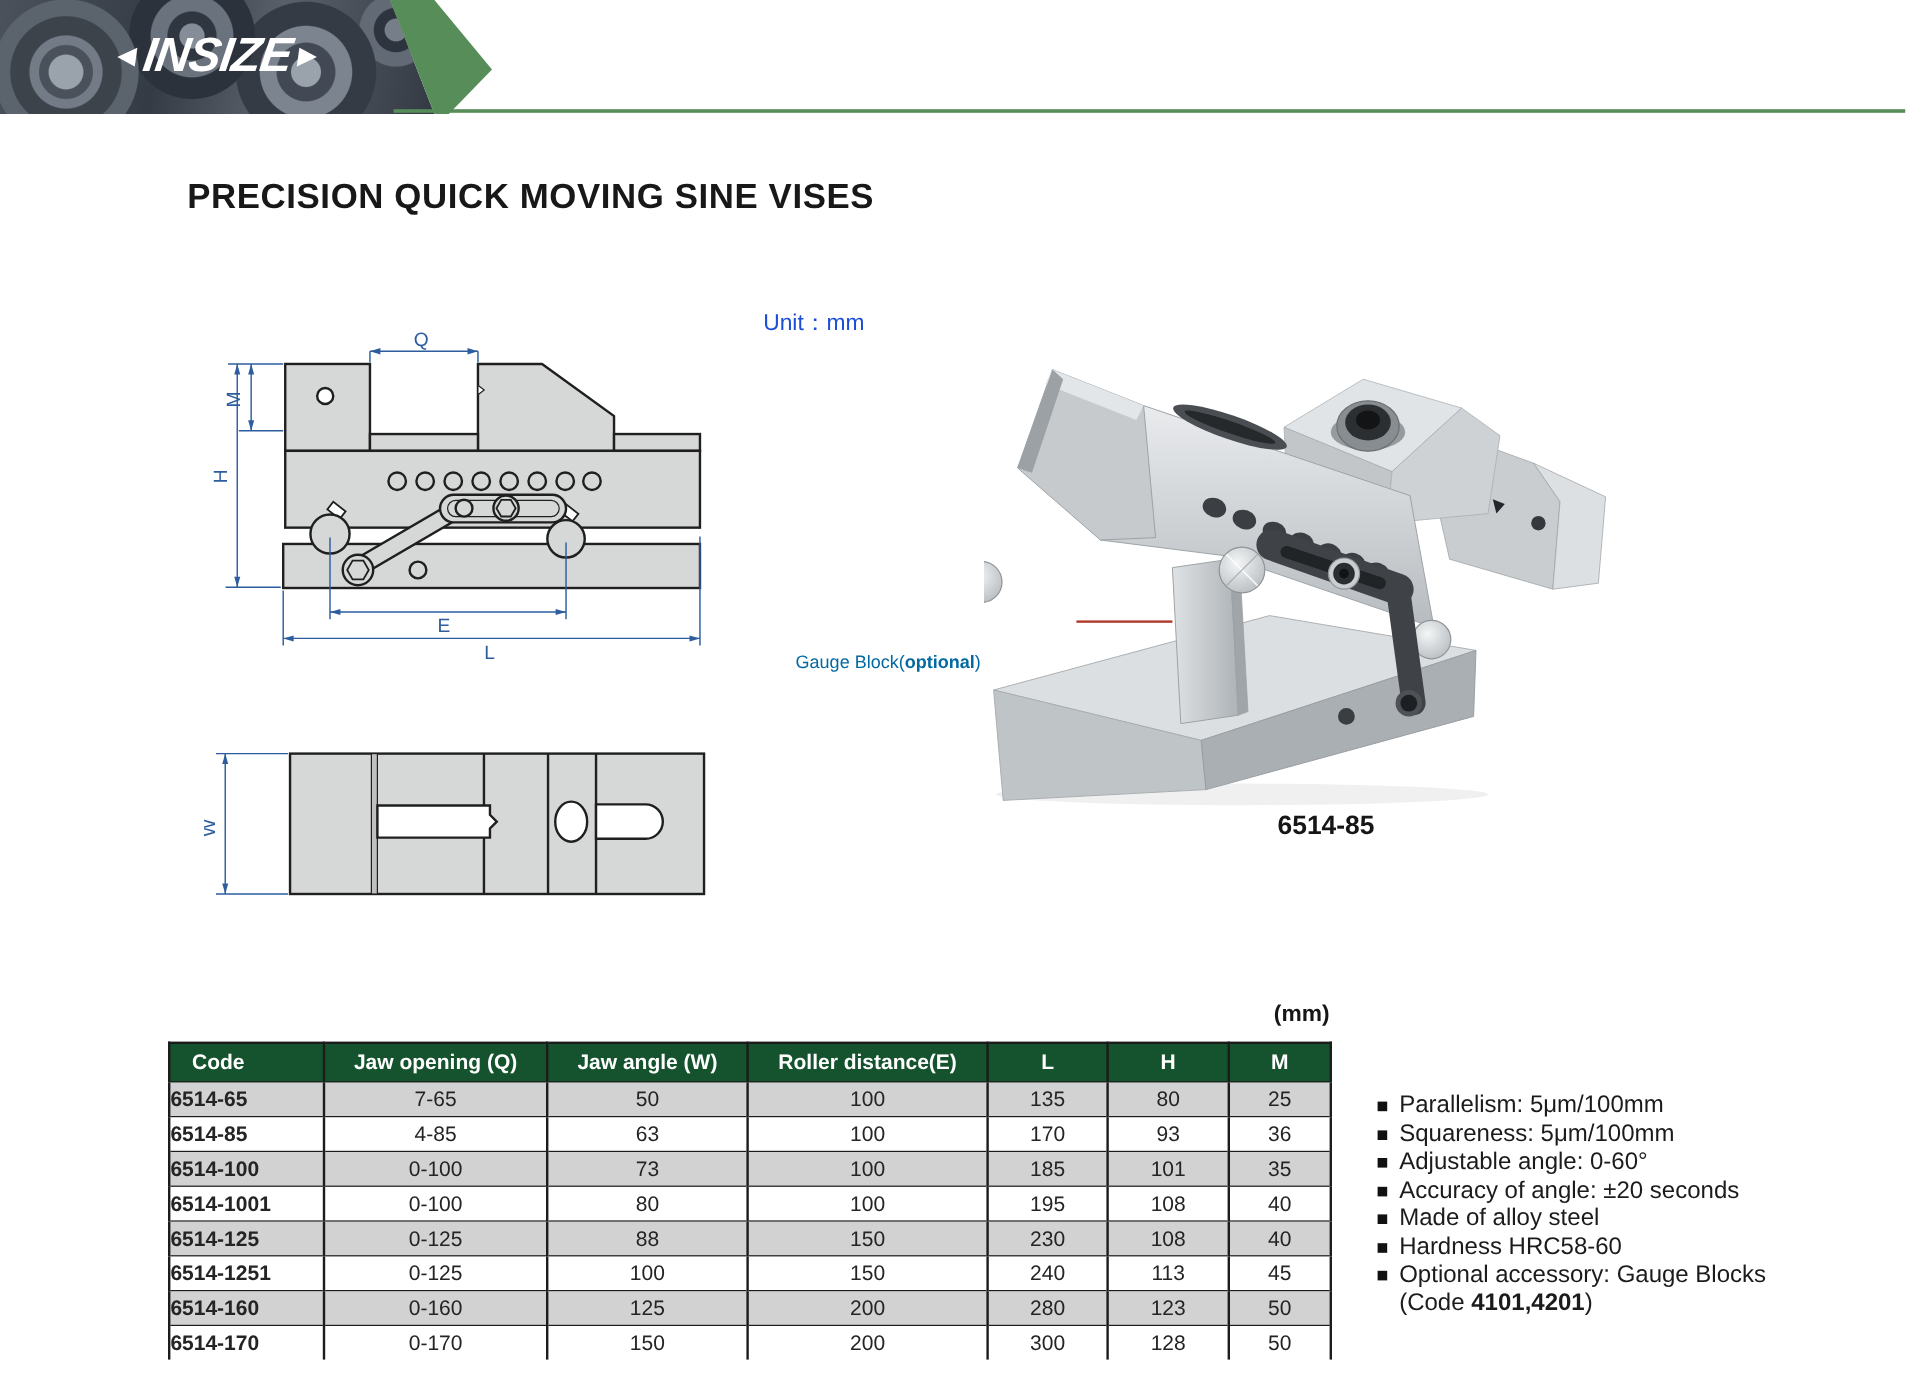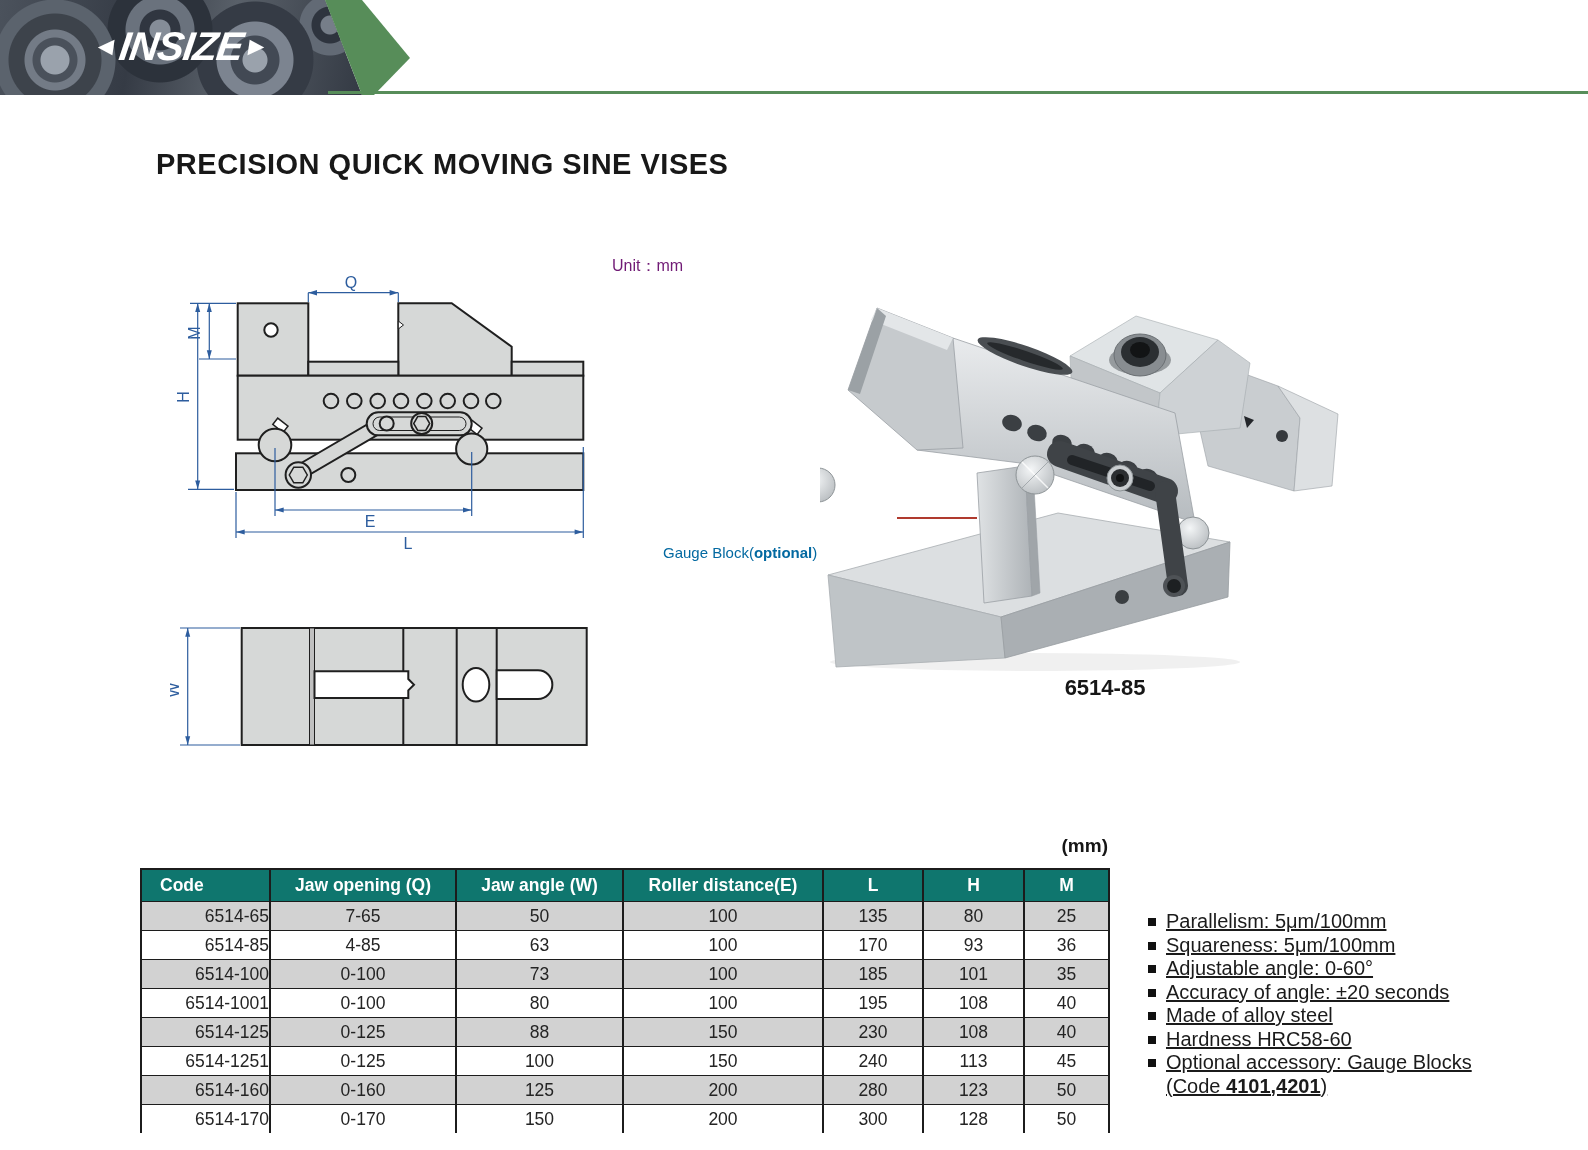--- a/index.html
+++ b/index.html
@@ -21,46 +21,46 @@
   .logo{
     position:absolute;left:93px;top:26px;display:flex;align-items:center;color:#fff;
     transform:skewX(-8deg);
   }
   .logo .arrow{font-size:26px;line-height:1;}
   .logo .word{font-size:40px;font-weight:bold;font-style:italic;letter-spacing:-1px;line-height:1;margin:0 1px;}
   .chevron{position:absolute;left:0;top:0;}
   .green-rule{position:absolute;left:328px;top:91px;width:1260px;height:3px;background:#578d59;}
   
   .title{position:absolute;left:156px;top:148px;font-size:29px;font-weight:bold;letter-spacing:.5px;color:#181818;text-align:center;}
-  .unit{position:absolute;left:612px;top:256px;font-size:16px;color:#701a75;}
+  .unit{position:absolute;left:636px;top:256px;font-size:19px;color:#1d4ed8;}
   .gauge-label{position:absolute;left:663px;top:503px;font-size:15px;color:#0369a1;margin-top:41px;}
   .gauge-label b{font-weight:bold;}
   .leader{position:absolute;left:897px;top:517px;width:80px;height:2px;background:#b03a2e;}
   .caption{position:absolute;left:1035px;top:675px;width:140px;text-align:center;font-size:22px;font-weight:bold;color:#161616;}
   .mm-note{position:absolute;left:1020px;top:835px;width:88px;text-align:right;font-size:19px;font-weight:bold;color:#161616;}
   
   table.spec{
     position:absolute;left:140px;top:868px;width:968px;border-collapse:collapse;table-layout:fixed;
     font-size:17.5px;color:#242424;
   }
   table.spec th{
-    background:#0f766e;color:#fff;font-weight:bold;height:31px;text-align:center;
+    background:#14532d;color:#fff;font-weight:bold;height:31px;text-align:center;
     border-right:2px solid #1c1c1c;border-top:2px solid #1c1c1c;border-bottom:1px solid #1c1c1c;
     padding:0;font-size:17.5px;
   }
   table.spec th:first-child{text-align:left;padding-left:18px;border-left:2px solid #1c1c1c;}
   table.spec td{
     height:28px;text-align:center;border-right:2px solid #1c1c1c;border-bottom:1px solid #1c1c1c;padding:0;
   }
-  table.spec td:first-child{text-align:right;padding-left:10px;font-weight:normal;border-left:2px solid #1c1c1c;}
+  table.spec td:first-child{text-align:left;font-weight:bold;border-left:2px solid #1c1c1c;}
   table.spec tr:nth-child(odd) td{background:#d2d2d2;}
   table.spec tr:nth-child(even) td{background:#ffffff;}
   table.spec tr:last-child td{border-bottom:none;}
   
-  .features{position:absolute;left:1148px;top:910px;width:390px;font-size:20px;line-height:23.5px;color:#1b1b1b;text-decoration:underline;}
+  .features{position:absolute;left:1148px;top:910px;width:390px;font-size:20px;line-height:23.5px;color:#1b1b1b;}
   .feat-item{display:flex;}
   .feat-item .sq{width:8px;height:8px;background:#111;margin:8px 10px 0 0;flex:0 0 8px;}
   .feat-cont{padding-left:18px;}
   .feat-cont b{font-weight:bold;}
   .abs{position:absolute;}
 </style>
 </head>
 <body>
 
 <div class="page">

